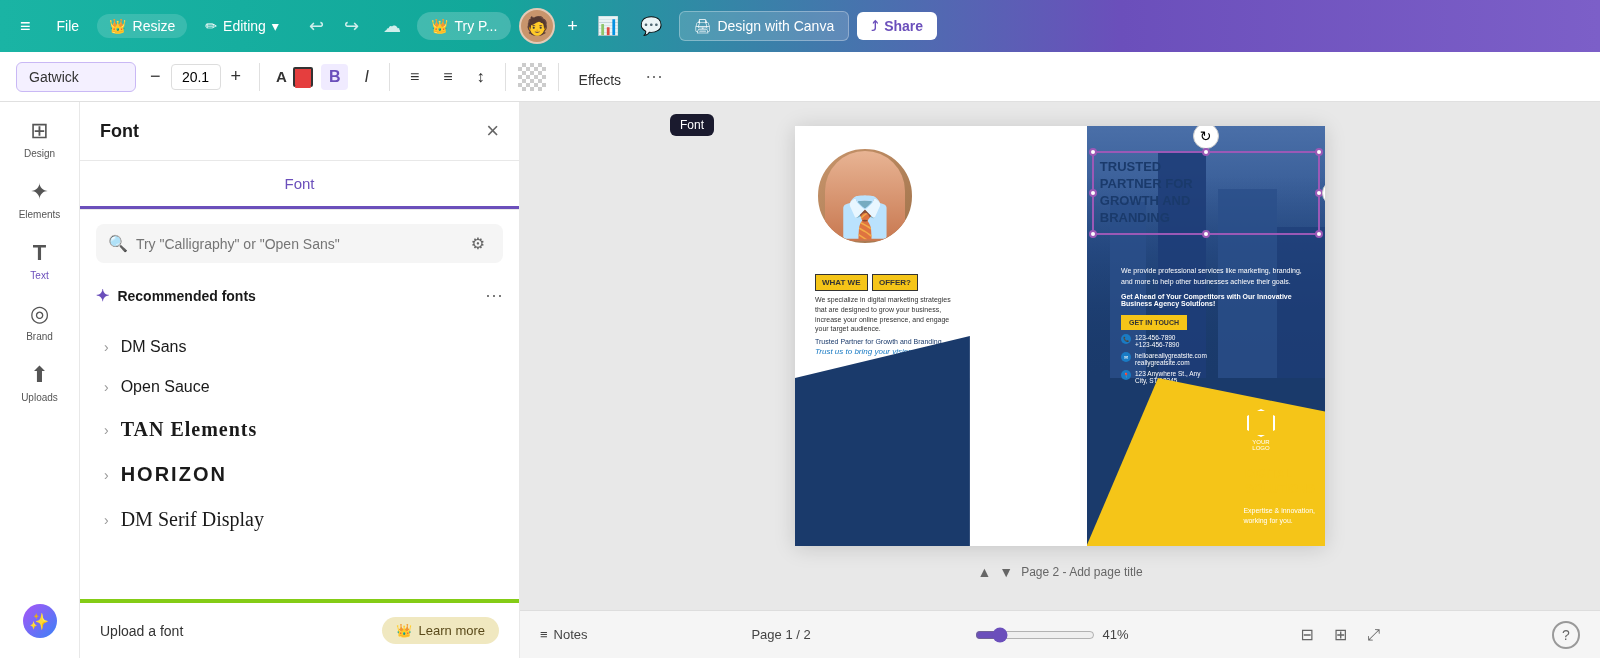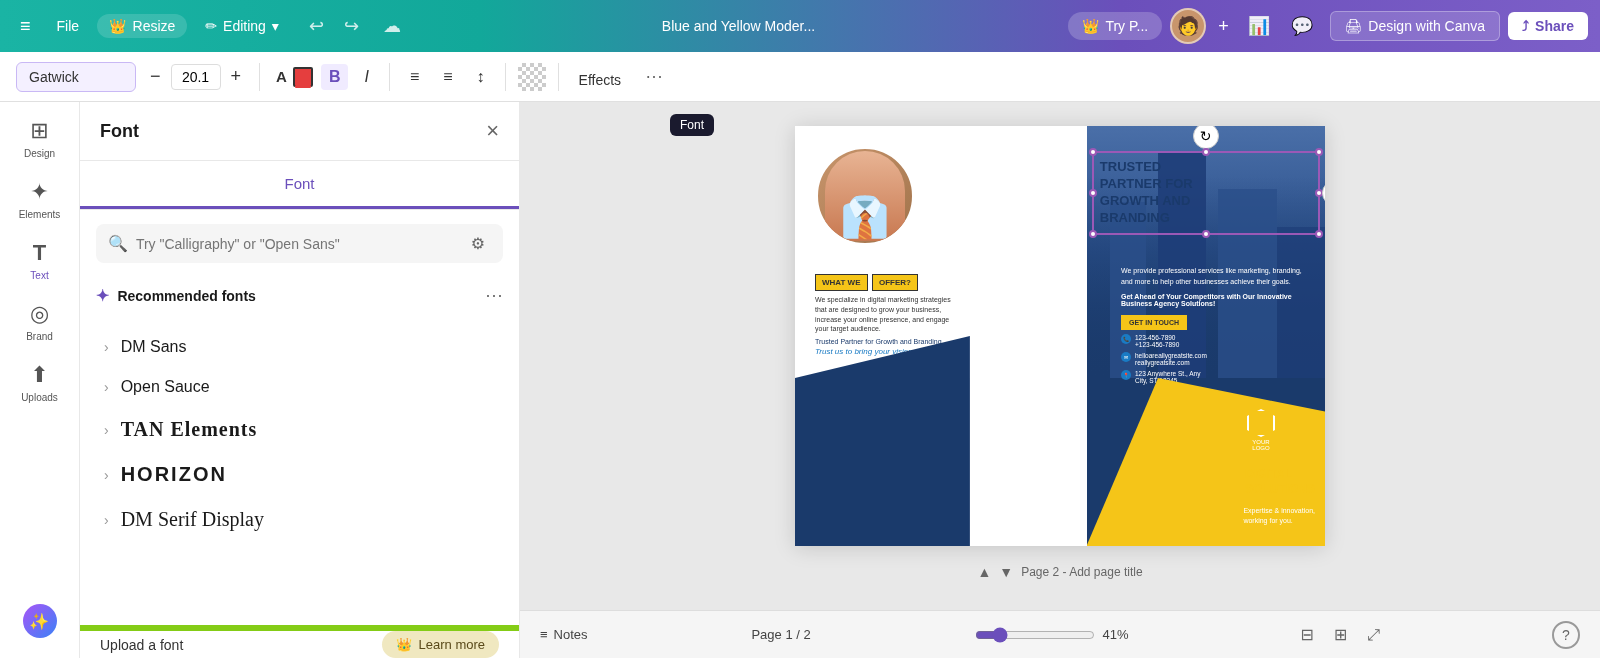--- a/index.html
+++ b/index.html
@@ -155,21 +155,21 @@
       border-radius: 6px; margin: 2px 8px; gap: 12px;
     }
     .font-chevron { color: #999; font-size: 14px; }
     .font-name { font-size: 16px; color: #1a1a1a; }
     .font-name.dm-sans { font-family: sans-serif; }
     .font-name.open-sauce { font-family: sans-serif; }
     .font-name.tan-kindred { font-family: Georgia, serif; font-weight: 700; letter-spacing: 1px; font-size: 20px; }
     .font-name.horizon { font-family: Impact, sans-serif; letter-spacing: 2px; font-size: 20px; font-weight: 900; }
     .font-name.dm-serif { font-family: Georgia, 'Times New Roman', serif; font-size: 20px; }
     .font-panel-footer {
-      padding: 0 20px; border-top: 6px solid #84cc16;
+      padding: 14px 20px; border-top: 4px solid #84cc16;
       display: flex; align-items: center; justify-content: space-between;
     }
     .upload-font-text { font-size: 14px; color: #333; }
     .learn-more-btn {
       display: flex; align-items: center; gap: 6px;
       background: #f0e8c0; border-radius: 20px; padding: 6px 14px;
       font-size: 13px; font-weight: 500; color: #5a4a1a; border: none; cursor: pointer;
     }
     .learn-more-btn .crown { color: #c8960c; }
 
@@ -300,21 +300,20 @@
   <div class="topbar-editing-btn">
     <span class="pencil">✏</span>
     <span>Editing</span>
     <span>▾</span>
   </div>
   <div class="topbar-nav">
     <button>↩</button>
     <button>↪</button>
   </div>
   <span class="topbar-cloud">☁</span>
-  <div class="topbar-title">Blue and Yellow Moder...</div>
   <div class="topbar-try-btn">
     <span class="crown">👑</span>
     <span>Try P...</span>
   </div>
   <div class="topbar-avatar">🧑</div>
   <span class="topbar-plus">+</span>
   <div class="topbar-icons">
     <button class="topbar-icon-btn">📊</button>
     <button class="topbar-icon-btn">💬</button>
   </div>

